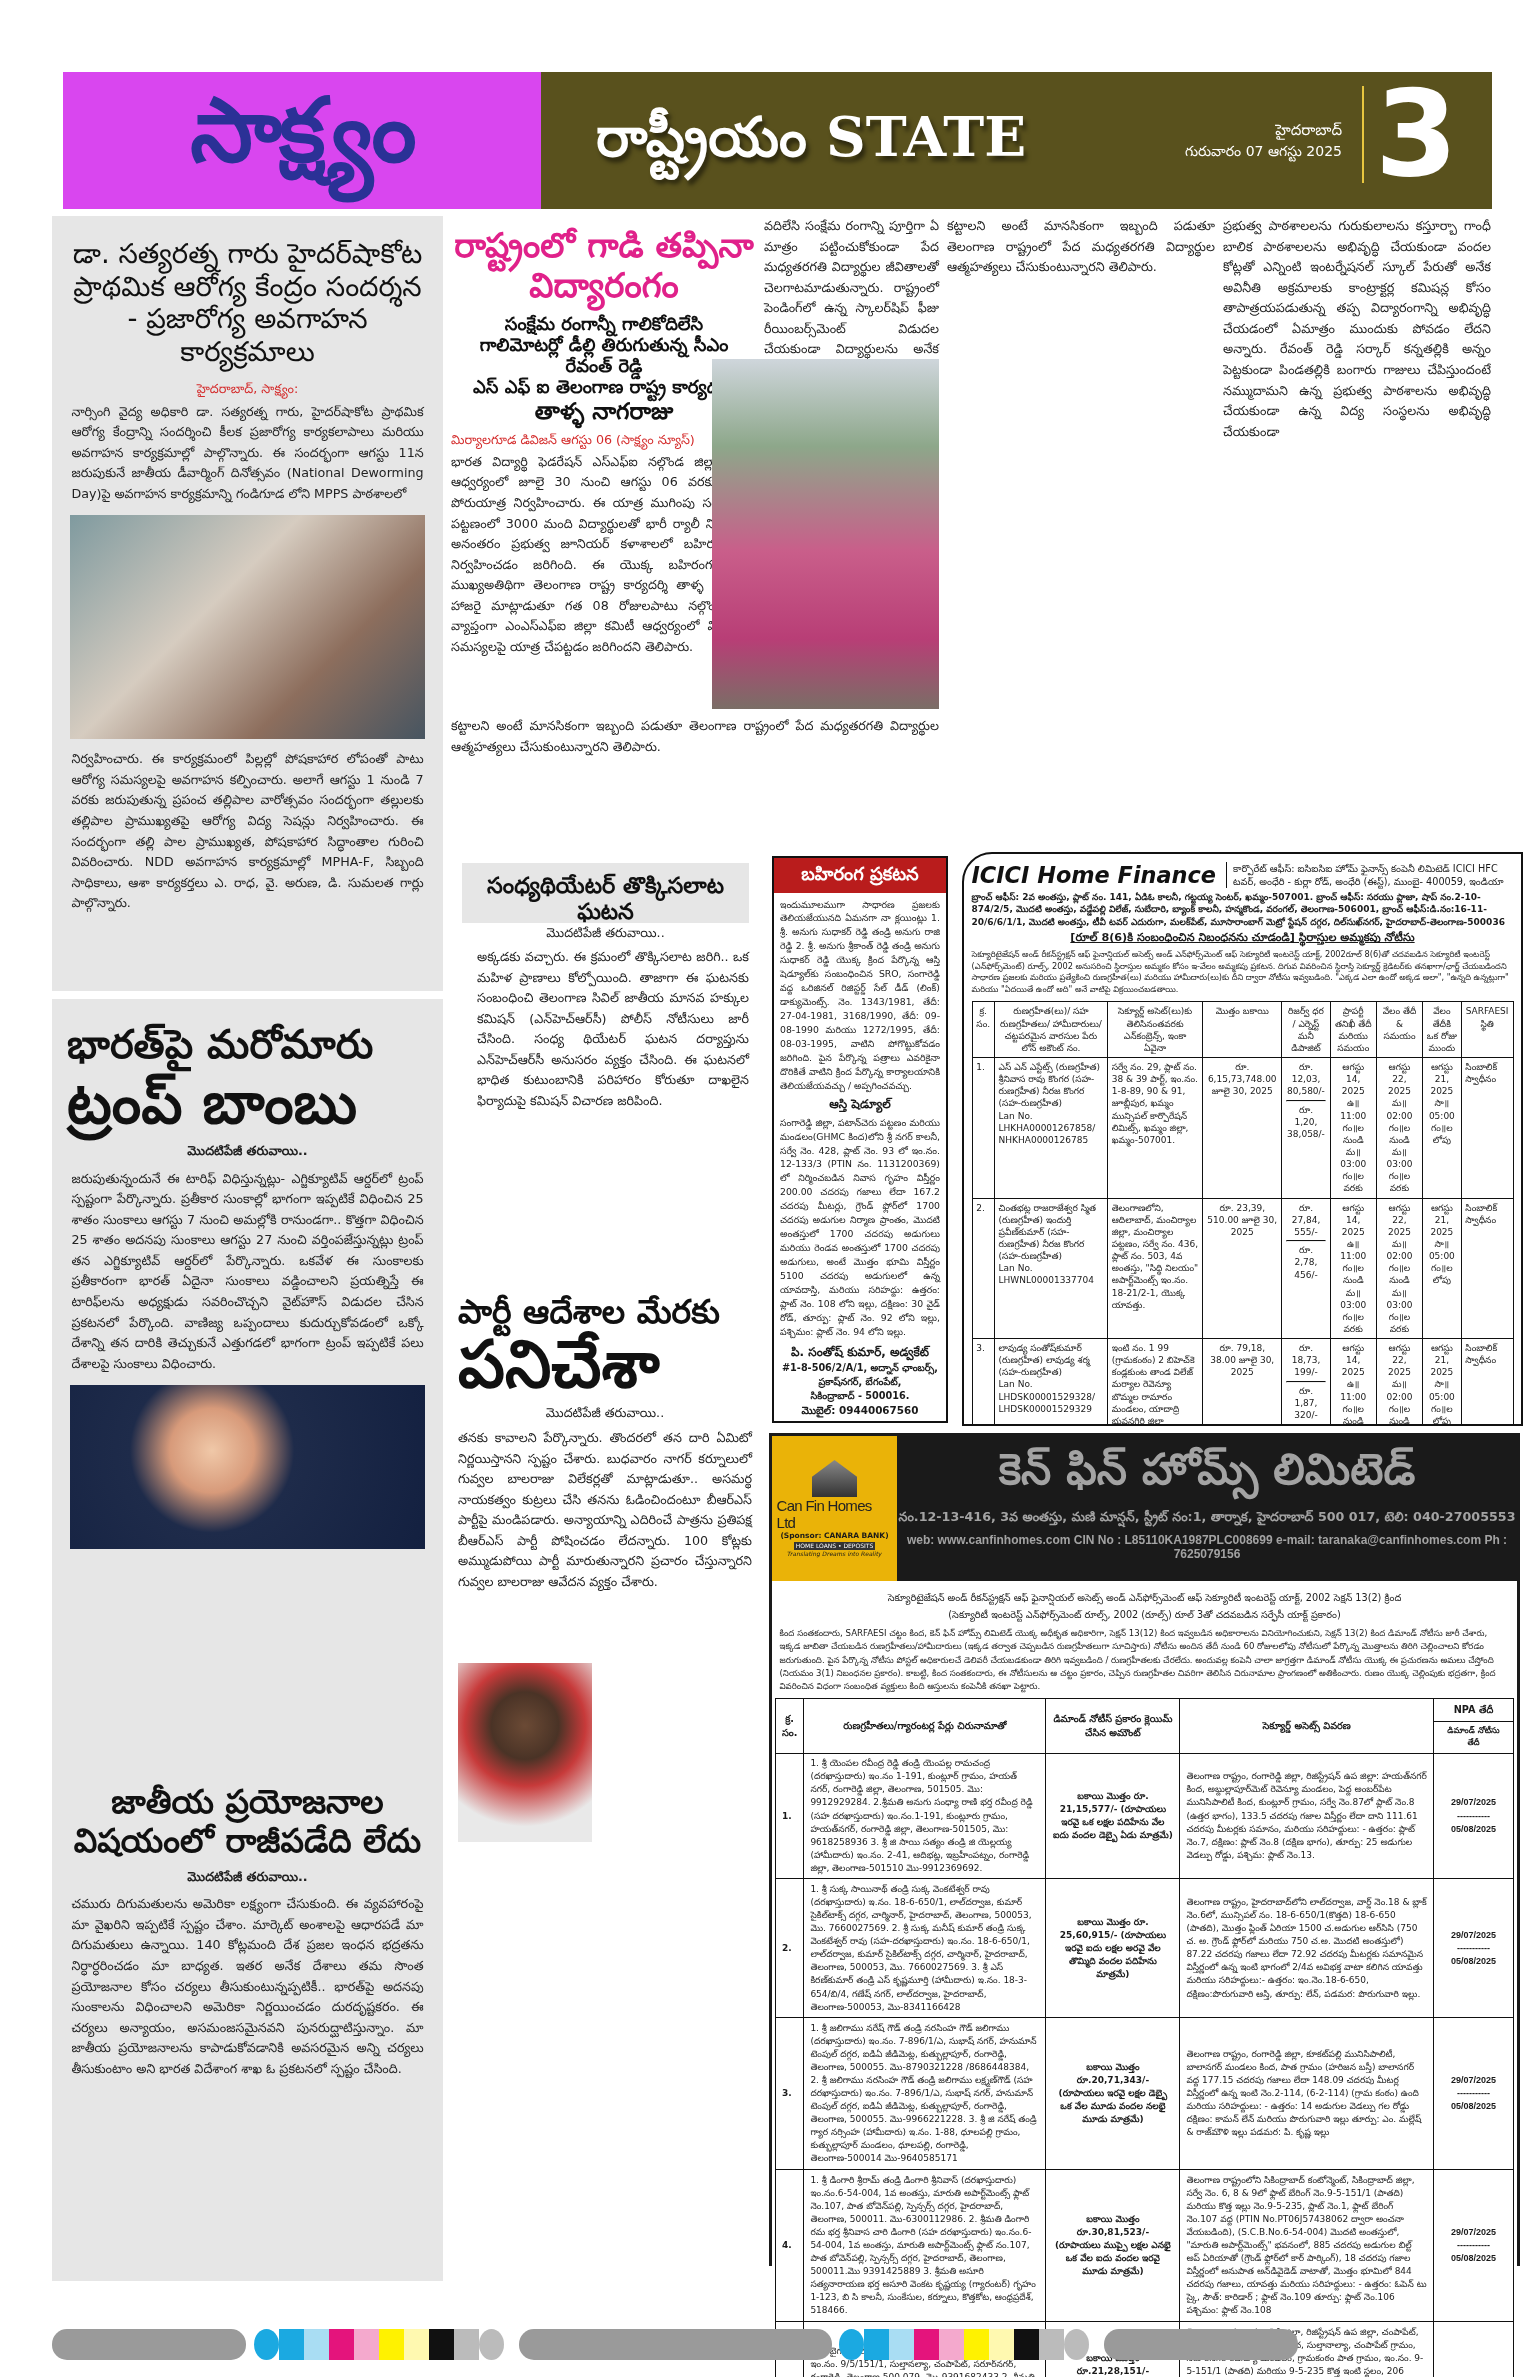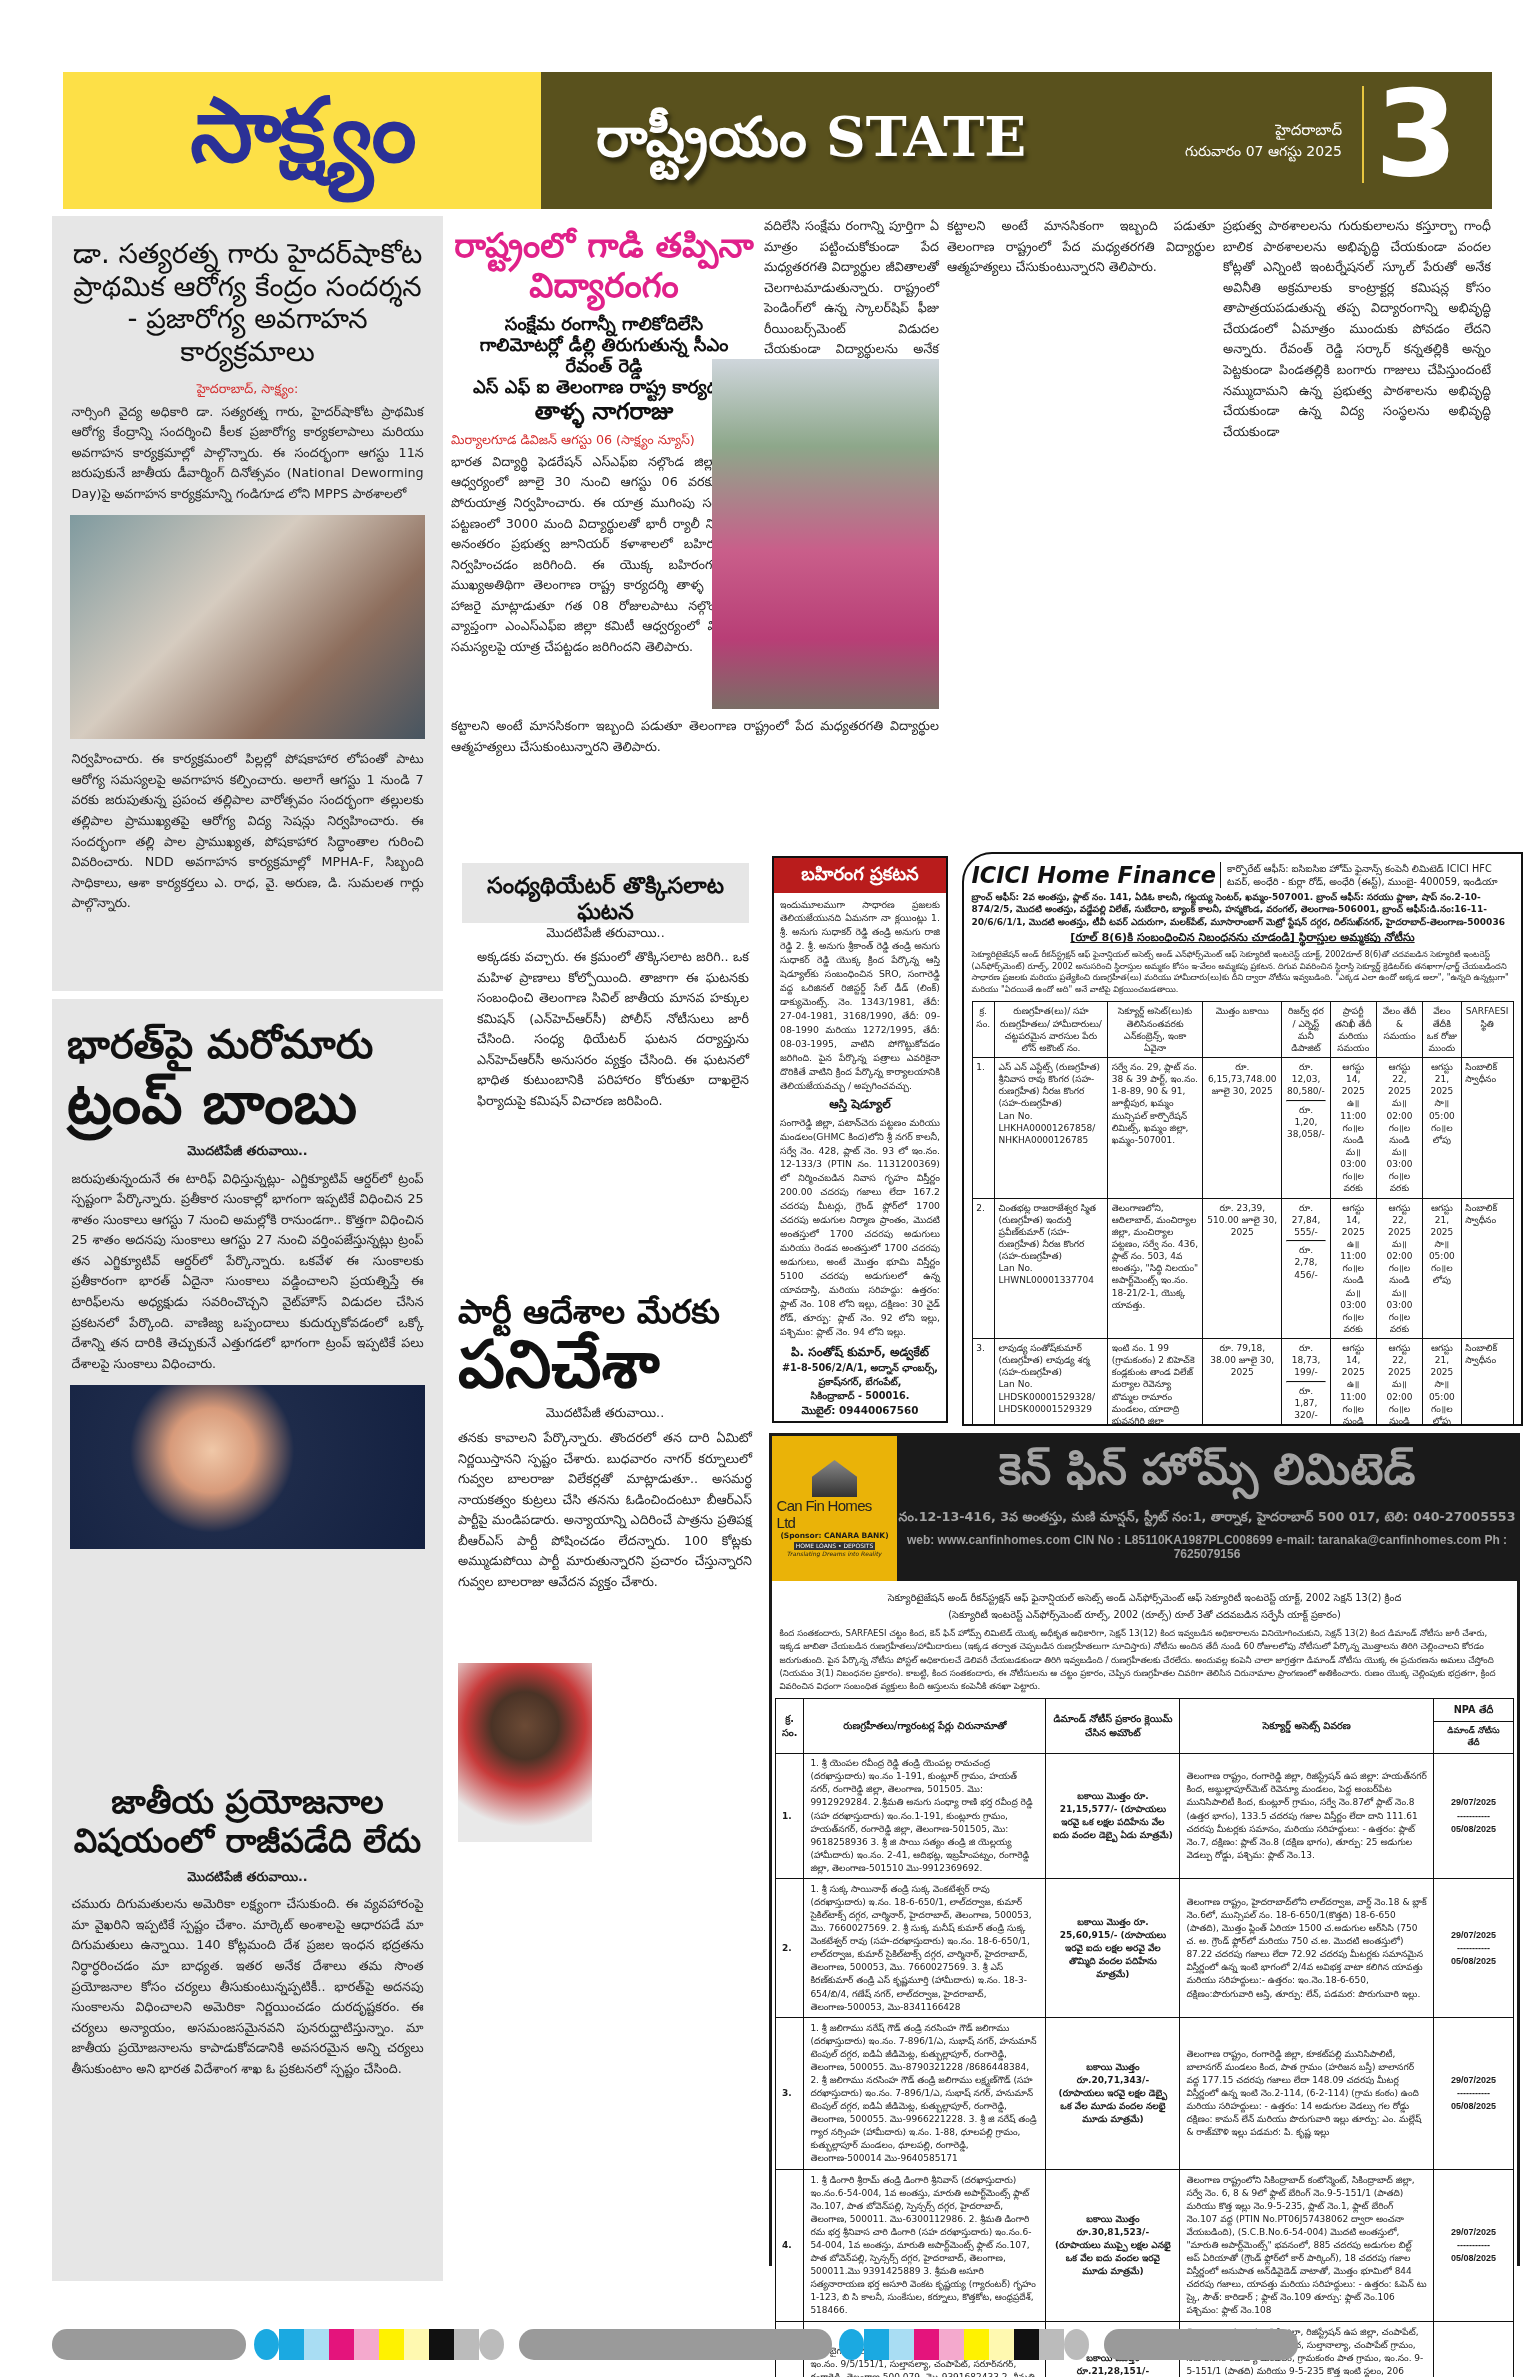--- a/index.html
+++ b/index.html
@@ -1,20 +1,20 @@
 <!DOCTYPE html>
 <html style="font-size:12px"><head>
 <meta charset="utf-8">
 <style>
   * { box-sizing: border-box; margin: 0; padding: 0; }
   body { width: 1541px; height: 2377px; background: #ffffff; position: relative; overflow: hidden;
          font-family: "DejaVu Sans", sans-serif; color: #1a1a1a; }
   .abs { position: absolute; }
   
-  .mast-logo { left: 63px; top: 72px; width: 478px; height: 137px; background: #fde047; display:flex; align-items:center; justify-content:center; }
+  .mast-logo { left: 63px; top: 72px; width: 478px; height: 137px; background: #d946ef; display:flex; align-items:center; justify-content:center; }
   .mast-logo span { font-family: "DejaVu Sans", sans-serif; font-weight: 900; font-size: 89px; color: #2b3196; letter-spacing: -3px; }
   .mast-band { left: 541px; top: 72px; width: 951px; height: 137px; background: #59511d; }
   .mast-title { left: 596px; top: 104px; font-family: "DejaVu Serif", serif; font-weight: bold; font-size: 55px; color: #ffffff; text-shadow: 3px 4.5px 4.5px rgba(0,0,0,.5); white-space: nowrap; }
   .mast-city { left: 1178px; top: 121px; width: 164px; text-align: right; color:#fff; font-size: 15px; }
   .mast-date { left: 1163px; top: 143px; width: 179px; text-align: right; color:#fff; font-size: 14px; }
   .mast-divider { left: 1362px; top: 86px; width: 2.2px; height: 97px; background: #e8c640; }
   .mast-page { left: 1375px; top: 75px; font-family: "DejaVu Sans", sans-serif; font-weight: 900; font-size: 119px; color: #ffffff; line-height: 1; }
 
   
   .gray-box { background: #e6e6e6; }
@@ -118,21 +118,21 @@
   <div style="text-align:center; font-weight:bold; font-size:12px; margin-top:4.5px;">ఆస్తి షెడ్యూల్</div>
   <div class="small-text" style="padding:1.5px 6px 0; font-size:9.3px;">సంగారెడ్డి జిల్లా, పటాన్‌చెరు పట్టణం మరియు మండలం(GHMC కింద)లోని శ్రీ నగర్ కాలనీ, సర్వే నెం. 428, ప్లాట్ నెం. 93 లో ఇం.నం. 12-133/3 (PTIN నం. 1131200369) లో నిర్మించబడిన నివాస గృహం విస్తీర్ణం 200.00 చదరపు గజాలు లేదా 167.2 చదరపు మీటర్లు, గ్రౌండ్ ఫ్లోర్‌లో 1700 చదరపు అడుగుల నిర్మాణ ప్రాంతం, మొదటి అంతస్తులో 1700 చదరపు అడుగులు మరియు రెండవ అంతస్తులో 1700 చదరపు అడుగులు, అంటే మొత్తం భూమి విస్తీర్ణం 5100 చదరపు అడుగులలో ఉన్న యావదాస్తి, మరియు సరిహద్దు: ఉత్తరం: ప్లాట్ నెం. 108 లోని ఇల్లు, దక్షిణం: 30 వైడ్ రోడ్, తూర్పు: ప్లాట్ నెం. 92 లోని ఇల్లు, పశ్చిమం: ప్లాట్ నెం. 94 లోని ఇల్లు.</div>
   <div style="text-align:center; font-weight:bold; font-size:12px; margin-top:6px;">పి. సంతోష్ కుమార్, అడ్వకేట్</div>
   <div style="text-align:center; font-size:9.7px; font-weight:bold;">#1-8-506/2/A/1, అద్నాన్ ఛాంబర్స్,</div>
   <div style="text-align:center; font-size:9.7px; font-weight:bold;">ప్రకాష్‌నగర్, బేగంపేట్,</div>
   <div style="text-align:center; font-size:9.7px; font-weight:bold;">సికింద్రాబాద్ - 500016.</div>
   <div style="text-align:center; font-size:10.4px; font-weight:bold;">మొబైల్: 09440067560</div>
 </div>
 
 <div class="abs icici-box" style="left:962px; top:852px; width:561px; height:574px; overflow:hidden; padding:7.5px 7.5px 4.5px;">
-  <div style="display:flex; align-items:center; gap:4px;">
+  <div style="display:flex; align-items:center; gap:10px;">
     <div style="font-style:italic; font-weight:900; font-size:22.4px; color:#111; white-space:nowrap;">ICICI Home Finance</div>
     <div style="border-left:1.5px solid #111; padding-left:6px; font-size:9.7px; line-height:1.35;">కార్పొరేట్ ఆఫీస్: ఐసిఐసిఐ హోమ్ ఫైనాన్స్ కంపెనీ లిమిటెడ్ ICICI HFC టవర్, అంధేరి - కుర్లా రోడ్, అంధేరి (ఈస్ట్), ముంబై- 400059, ఇండియా</div>
   </div>
   <div style="font-size:9px; font-weight:bold; line-height:1.4; margin-top:3px;">బ్రాంచ్ ఆఫీస్: 2వ అంతస్తు, ప్లాట్ నం. 141, ఏడిఓ కాలనీ, గట్టయ్య సెంటర్, ఖమ్మం-507001. బ్రాంచ్ ఆఫీస్: సరయు ప్లాజా, షాప్ నం.2-10-874/2/5, మొదటి అంతస్తు, వడ్డేపల్లి విలేజ్, సుబేదారి, బ్యాంక్ కాలనీ, హన్మకొండ, వరంగల్, తెలంగాణ-506001, బ్రాంచ్ ఆఫీస్:డి.నం:16-11-20/6/6/1/1, మొదటి అంతస్తు, టీవీ టవర్ ఎదురుగా, మలక్‌పేట్, మూసారాంబాగ్ మెట్రో స్టేషన్ దగ్గర, దిల్‌సుఖ్‌నగర్, హైదరాబాద్-తెలంగాణ-500036</div>
   <div style="text-align:center; font-weight:bold; font-size:11.2px; text-decoration:underline; margin:3px 0;">[రూల్ 8(6)కి సంబంధించిన నిబంధనను చూడండి] స్థిరాస్తుల అమ్మకపు నోటీసు</div>
   <div style="font-size:8.2px; line-height:1.4;">సెక్యూరిటైజేషన్ అండ్ రీకన్‌స్ట్రక్షన్ ఆఫ్ ఫైనాన్షియల్ అసెట్స్ అండ్ ఎన్‌ఫోర్స్‌మెంట్ ఆఫ్ సెక్యూరిటీ ఇంటరెస్ట్ యాక్ట్, 2002రూల్ 8(6)తో చదవబడిన సెక్యూరిటీ ఇంటరెస్ట్ (ఎన్‌ఫోర్స్‌మెంట్) రూల్స్, 2002 అనుసరించి స్థిరాస్తుల అమ్మకం కోసం ఇ-వేలం అమ్మకపు ప్రకటన. దిగువ వివరించిన స్థిరాస్తి సెక్యూర్డ్ క్రెడిటర్‌కు తనఖాగా/ఛార్జ్ చేయబడిందని సాధారణ ప్రజలకు మరియు ప్రత్యేకించి రుణగ్రహీత(లు) మరియు హామీదారు(లు)కు దీని ద్వారా నోటీసు ఇవ్వబడింది. "ఎక్కడ ఎలా ఉందో అక్కడ అలా", "ఉన్నది ఉన్నట్లుగా" మరియు "ఏదయితే ఉందో అది" అనే వాటిపై విక్రయించబడతాయి.</div>
   <table class="icici-table" style="width:100%; margin-top:6px;">
     <thead>
       <tr>
         <th>క్ర. సం.</th>

